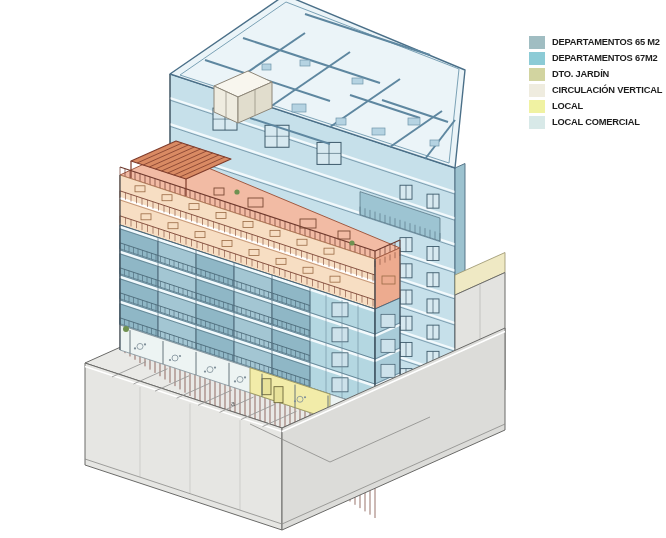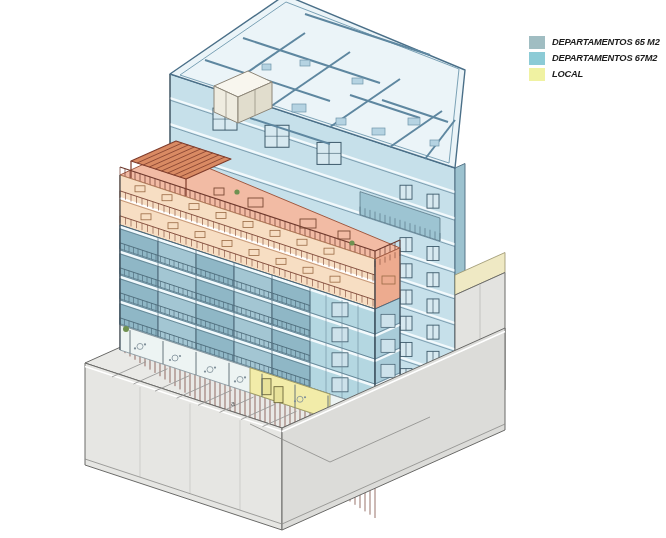--- a/index.html
+++ b/index.html
@@ -1,20 +1,20 @@
 <!DOCTYPE html>
 <html><head>
 <meta charset="utf-8">
 <style>
   html,body{margin:0;padding:0;background:#ffffff;}
   .stage{position:relative;width:666px;height:538px;background:#ffffff;overflow:hidden;
          font-family:"Liberation Sans", sans-serif;}
   #scene{position:absolute;left:0;top:0;}
   .legend{position:absolute;left:529px;top:36px;width:136px;}
-  .legend-row{display:flex;align-items:flex-end;margin-bottom:3px;height:13px;font-style:italic;}
+  .legend-row{display:flex;align-items:flex-end;margin-bottom:3px;height:13px;}
   .legend-row .swatch{width:16px;height:13px;margin-right:7px;flex:0 0 16px;}
   .legend-row .label{font-size:9.3px;font-weight:700;color:#1c1c1c;letter-spacing:-0.2px;
                      white-space:nowrap;line-height:13px;}
   svg text.deck-a{font-family:"Liberation Sans",sans-serif;font-size:7px;fill:#555;}
 </style>
 </head>
 <body>
 
 <div class="stage">
 
@@ -638,26 +638,38 @@
     <div class="legend-row">
       <span class="swatch" style="background: rgb(160, 189, 194);"></span>
       <span class="label">DEPARTAMENTOS 65 M2</span>
     </div>
 
     <div class="legend-row">
       <span class="swatch" style="background: rgb(140, 203, 214);"></span>
       <span class="label">DEPARTAMENTOS 67M2</span>
     </div>
 
-
-
-
+    <div class="legend-row">
+      <span class="swatch" style="background: rgb(210, 212, 160);"></span>
+      <span class="label">DTO. JARDÍN</span>
+    </div>
+
+
+
+    <div class="legend-row">
+      <span class="swatch" style="background: rgb(239, 236, 223);"></span>
+      <span class="label">CIRCULACIÓN VERTICAL</span>
+    </div>
 
 
     <div class="legend-row">
       <span class="swatch" style="background: rgb(240, 242, 162);"></span>
       <span class="label">LOCAL</span>
     </div>
 
+    <div class="legend-row">
+      <span class="swatch" style="background: rgb(216, 233, 232);"></span>
+      <span class="label">LOCAL COMERCIAL</span>
+    </div>
 
   </div>
 
 </div>
 
 </body></html>

